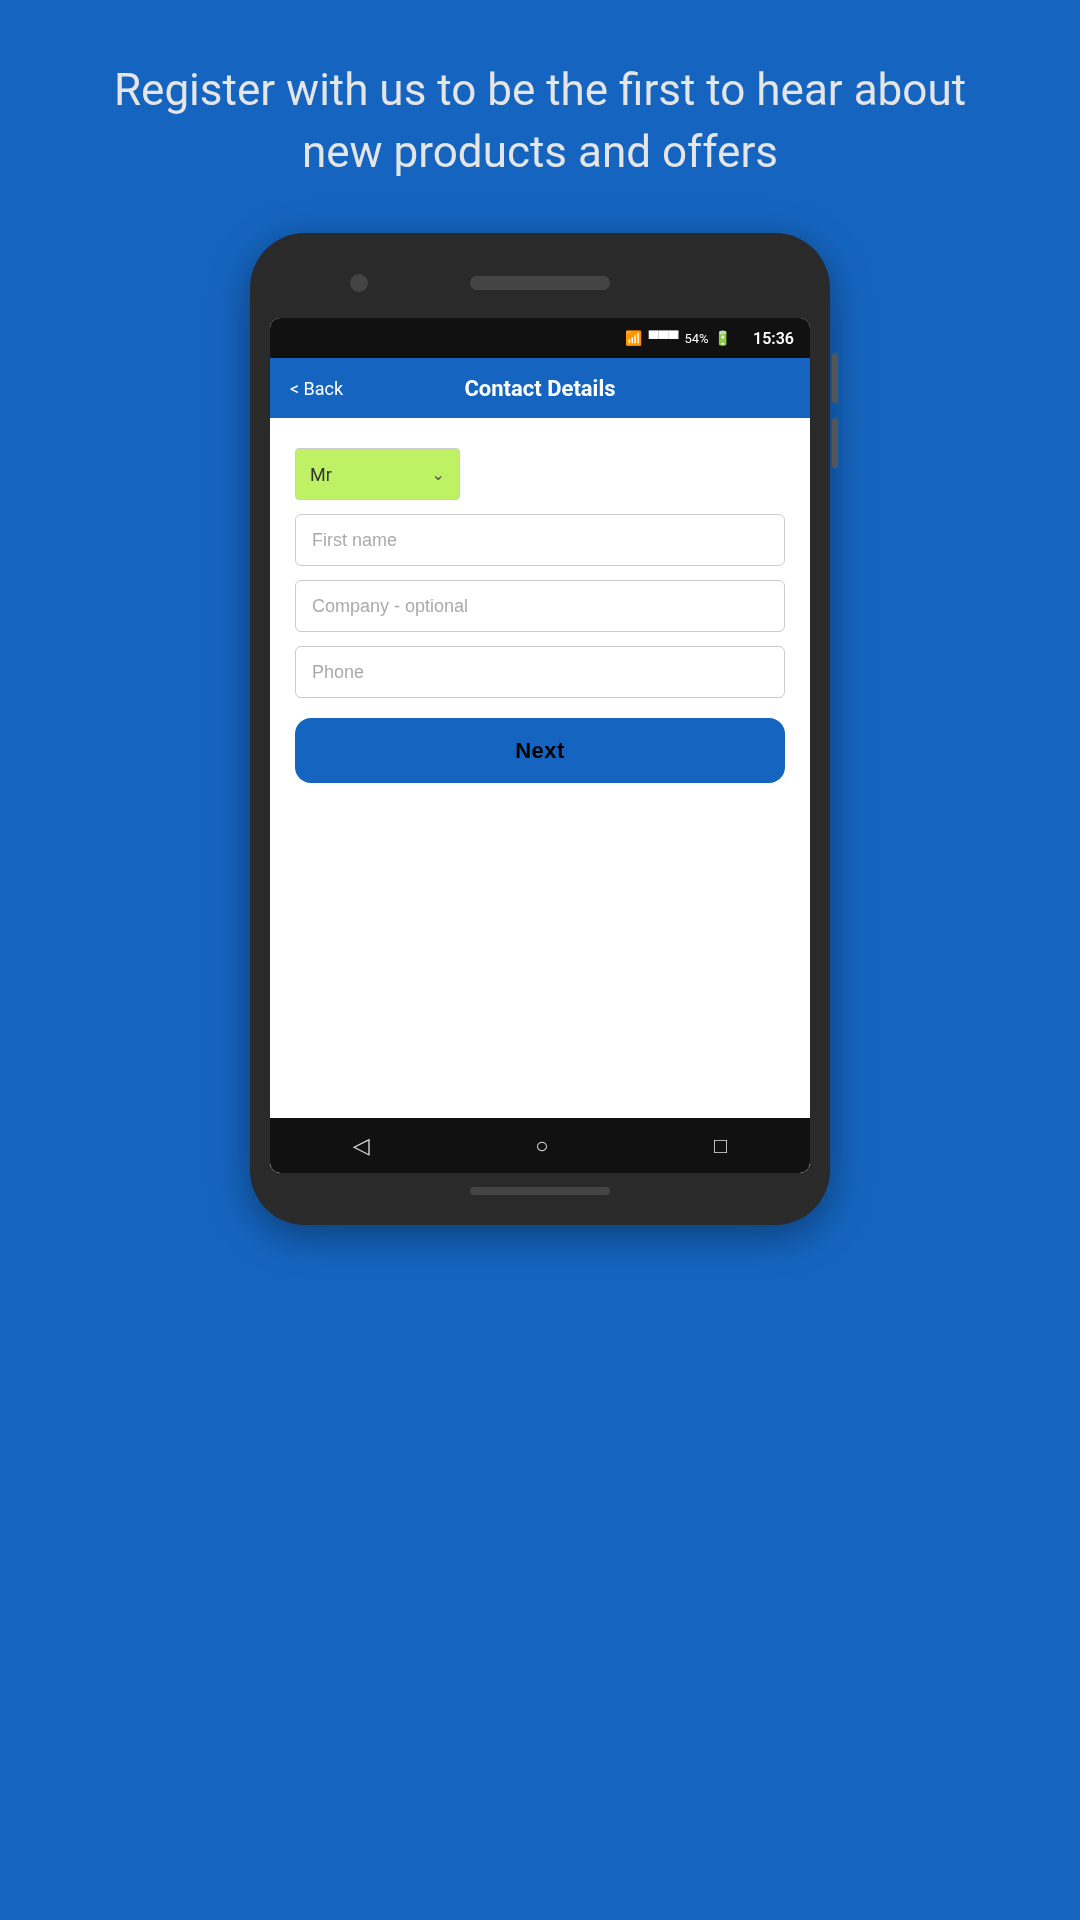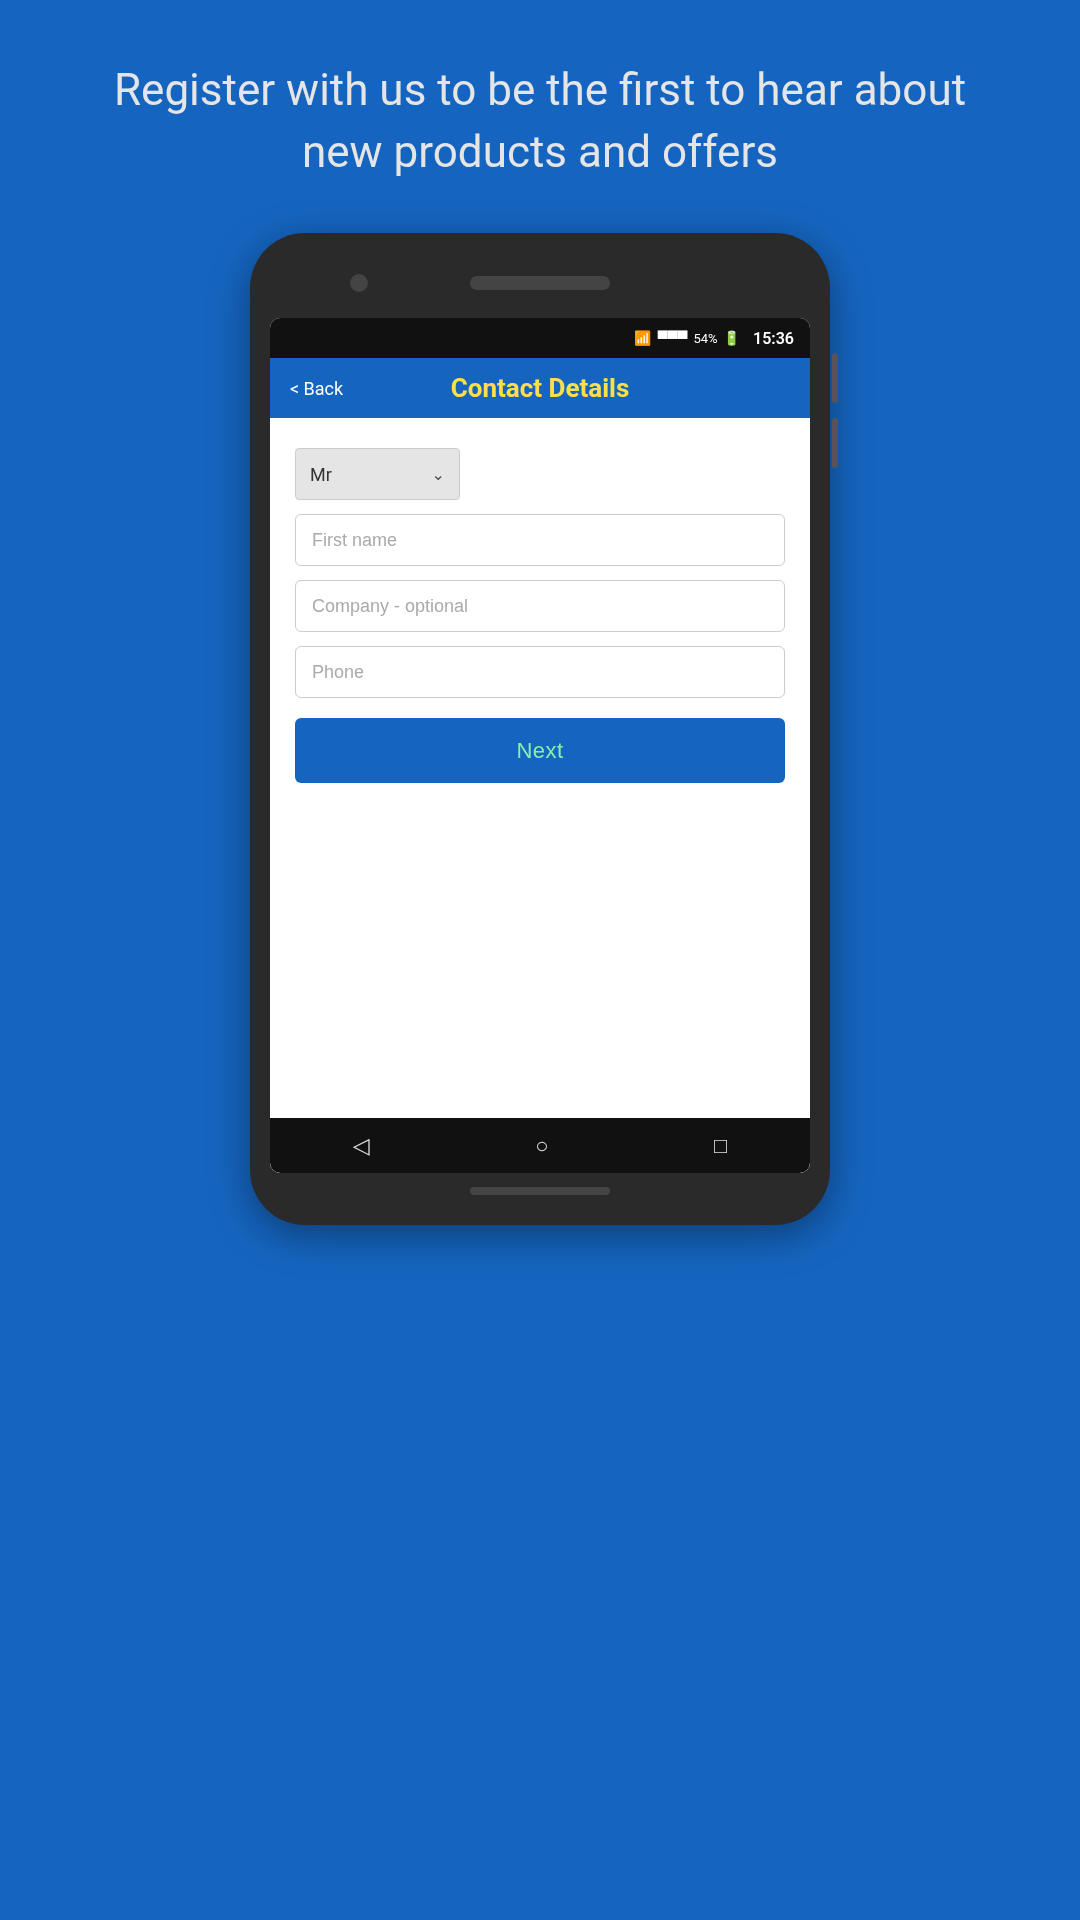--- a/index.html
+++ b/index.html
@@ -91,21 +91,21 @@
 
     .wifi-icon, .signal-icon, .battery-icon {
       color: white;
       font-size: 14px;
     }
 
     .status-time {
       color: white;
       font-size: 16px;
       font-weight: 600;
-      margin-left: 6px;
+      margin-left: 15px;
     }
 
     .app-header {
       background: #1565C0;
       height: 60px;
       display: flex;
       align-items: center;
       padding: 0 20px;
       position: relative;
     }
@@ -113,43 +113,43 @@
     .back-button {
       color: white;
       font-size: 18px;
       display: flex;
       align-items: flex-start;
       gap: 4px;
       cursor: pointer;
     }
 
     .app-title {
-      color: #fde047;
-      font-size: 26px;
+      color: #ffffff;
+      font-size: 22px;
       font-weight: 700;
       position: absolute;
       left: 50%;
       transform: translateX(-50%);
     }
 
     .form-area {
       background: white;
       padding: 30px 25px 30px 25px;
       display: flex;
       flex-direction: column;
       gap: 14px;
       flex: 1;
       min-height: 700px;
     }
 
     .title-dropdown {
       width: 165px;
       height: 52px;
       border: 1.5px solid #ccc;
-      background: #e5e5e5;
+      background: #bef264;
       border-radius: 4px;
       display: flex;
       align-items: center;
       justify-content: space-between;
       padding: 0 14px;
       cursor: pointer;
       font-size: 18px;
       color: #333;
     }
 
@@ -171,25 +171,25 @@
     }
 
     .form-input::placeholder {
       color: #aaa;
     }
 
     .next-button {
       width: 100%;
       height: 65px;
       background: #1565C0;
-      color: #86efac;
+      color: #000000;
       border: none;
-      border-radius: 6px;
+      border-radius: 16px;
       font-size: 22px;
-      font-weight: 400;
+      font-weight: 700;
       cursor: pointer;
       margin-top: 6px;
       letter-spacing: 0.5px;
     }
 
     .content-spacer {
       background: white;
       flex: 1;
       min-height: 200px;
     }

